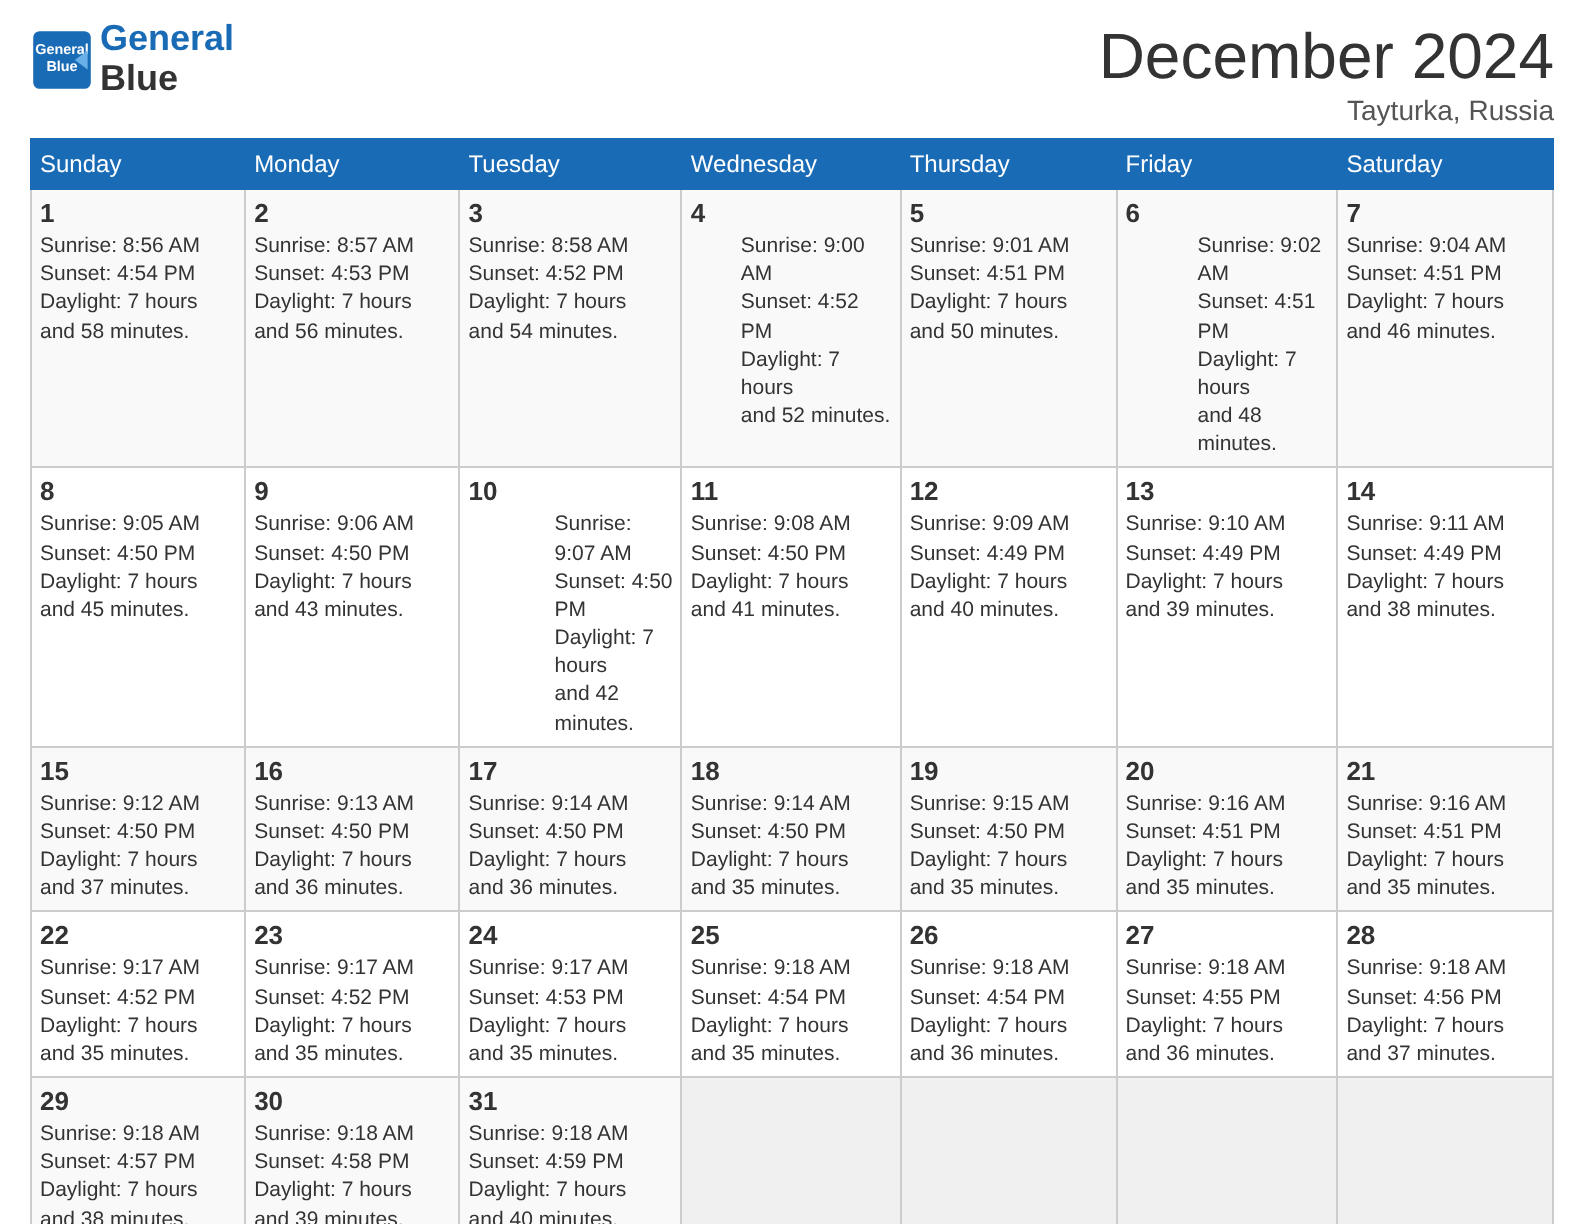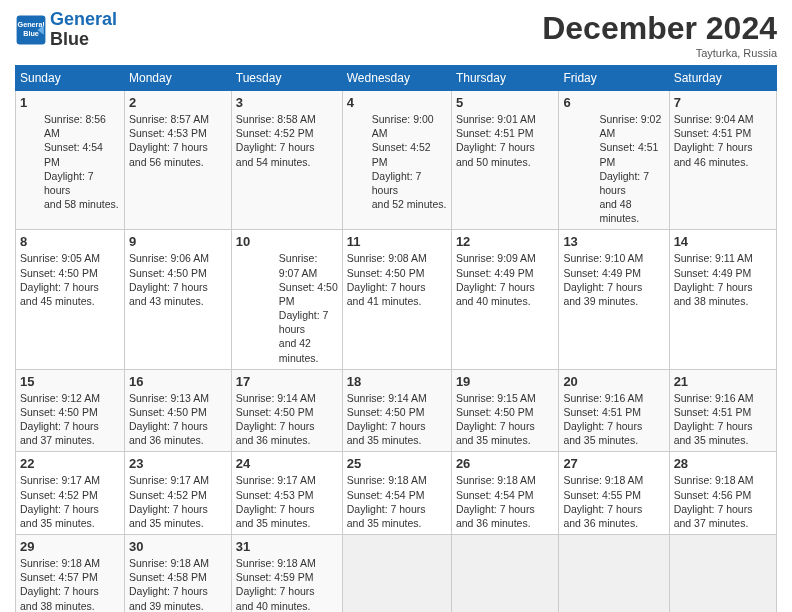--- a/index.html
+++ b/index.html
@@ -36,25 +36,25 @@
     }
     .logo-icon {
       width: 32px;
       height: 32px;
     }
     .title-block {
       text-align: right;
     }
     .cal-title {
       font-size: 32px;
-      font-weight: bold;
+      font-weight: normal;
       color: #333;
     }
     .cal-subtitle {
-      font-size: 11px;
+      font-size: 14px;
       color: #555;
     }
     table {
       width: 100%;
       border-collapse: collapse;
       font-size: 10.5px;
     }
     thead tr th {
       background-color: #1a6bb5;
       color: #fff;
@@ -123,21 +123,21 @@
           <th>Wednesday</th>
           <th>Thursday</th>
           <th>Friday</th>
           <th>Saturday</th>
         </tr>
     </thead>
     <tbody id="cal-body">
     <tr>
           <td>
             <span class="day-num">1</span>
-            <div class="day-info" style="white-space: pre-line; margin-left: 24px;">Sunrise: 8:56 AM
+            <div class="day-info" style="white-space: pre-line;">Sunrise: 8:56 AM
 Sunset: 4:54 PM
 Daylight: 7 hours
 and 58 minutes.</div>
           </td>
           <td>
             <span class="day-num">2</span>
             <div class="day-info" style="white-space: pre-line;">Sunrise: 8:57 AM
 Sunset: 4:53 PM
 Daylight: 7 hours
 and 56 minutes.</div>

